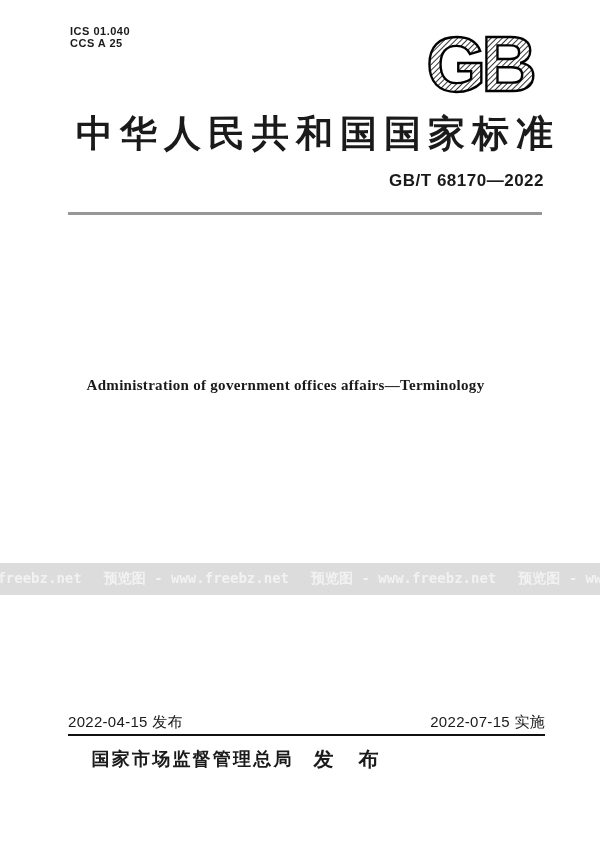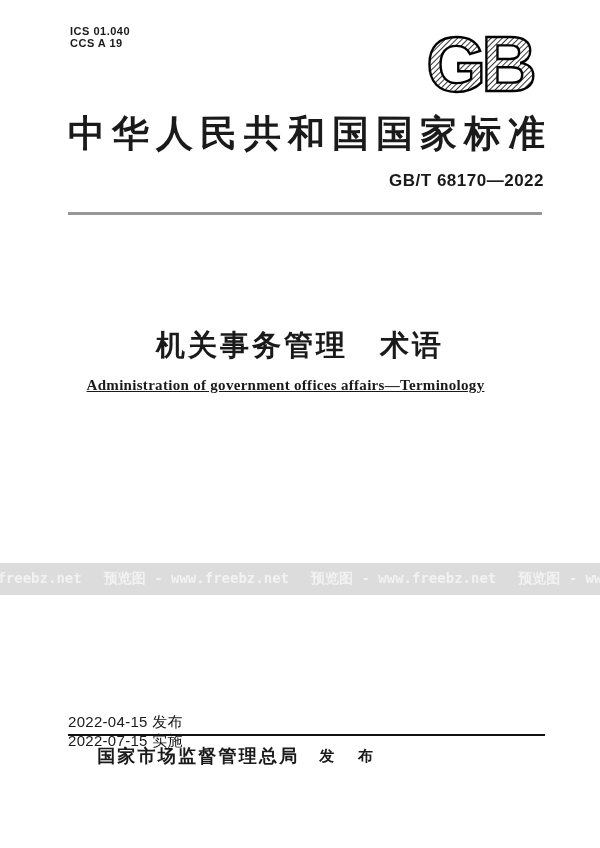--- a/index.html
+++ b/index.html
@@ -32,21 +32,21 @@
   }
   .gb-logo {
     position: absolute;
     left: 400px;
     top: 28px;
     width: 158px;
     height: 74px;
   }
   .national-title {
     position: absolute;
-    left: 68px;
+    left: 76px;
     top: 112px;
     width: 477px;
     font-weight: bold;
     font-size: 37px;
     line-height: 44px;
     white-space: nowrap;
     text-align: justify;
     text-align-last: justify;
   }
   .std-number {
@@ -79,21 +79,20 @@
   }
   .en-title {
     position: absolute;
     left: 0;
     top: 377px;
     width: 571px;
     text-align: center;
     font-weight: bold;
     font-size: 15px;
     letter-spacing: 0.3px;
-    text-decoration: underline;
   }
   .watermark-band {
     position: absolute;
     left: 0;
     top: 563px;
     width: 600px;
     height: 32px;
     background: var(--watermark-band);
     display: flex;
     align-items: center;
@@ -113,21 +112,20 @@
     position: absolute;
     left: 68px;
     top: 713px;
     width: 477px;
     display: flex;
     justify-content: space-between;
     font-family: "Liberation Sans", "DejaVu Sans", sans-serif;
     font-size: 15px;
     font-weight: 500;
     letter-spacing: 0.3px;
-    flex-direction: column;
   }
   .rule-bottom {
     position: absolute;
     left: 68px;
     top: 734px;
     width: 477px;
     height: 2px;
     background: #111111;
   }
   .issuer-block {
@@ -146,49 +144,48 @@
     line-height: 21px;
   }
   .issuer-lines div {
     width: 200px;
     text-align: justify;
     text-align-last: justify;
     white-space: nowrap;
   }
   .issue-label {
     font-weight: bold;
-    font-size: 15px;
+    font-size: 20px;
     letter-spacing: 10px;
     white-space: nowrap;
   }
 </style>
 </head>
 <body>
 
 <div class="page">
 
-  <div class="ics-block"><span>ICS 01.040</span><br><span>CCS A 19</span></div>
+  <div class="ics-block"><span>ICS 01.040</span><br><span>CCS A 25</span></div>
 
   <svg class="gb-logo" viewBox="0 0 160 75" xmlns="http://www.w3.org/2000/svg">
     <defs>
       <pattern id="hatch" width="4" height="4" patternUnits="userSpaceOnUse" patternTransform="rotate(45)">
         <rect width="4" height="4" fill="#ffffff"></rect>
         <line x1="0" y1="0" x2="0" y2="4" stroke="#000000" stroke-width="1.6"></line>
       </pattern>
     </defs>
     <text x="80" y="64" text-anchor="middle" font-family="'Liberation Sans', sans-serif" font-size="78" font-weight="bold" letter-spacing="-5" fill="url(#hatch)" stroke="#000000" stroke-width="2.4">GB</text>
   </svg>
 
   <div class="national-title">中华人民共和国国家标准</div>
 
   <div class="std-number">GB/T 68170—2022</div>
 
   <div class="rule-top"></div>
 
-  <div class="cn-title">机关事务管理　术语</div>
 
   <div class="en-title">Administration of government offices affairs—Terminology</div>
 
   <div class="watermark-band">
     <span>预览图 - www.freebz.net</span>
     <span>预览图 - www.freebz.net</span>
     <span>预览图 - www.freebz.net</span>
     <span>预览图 - www.freebz.net</span>
   </div>
 

